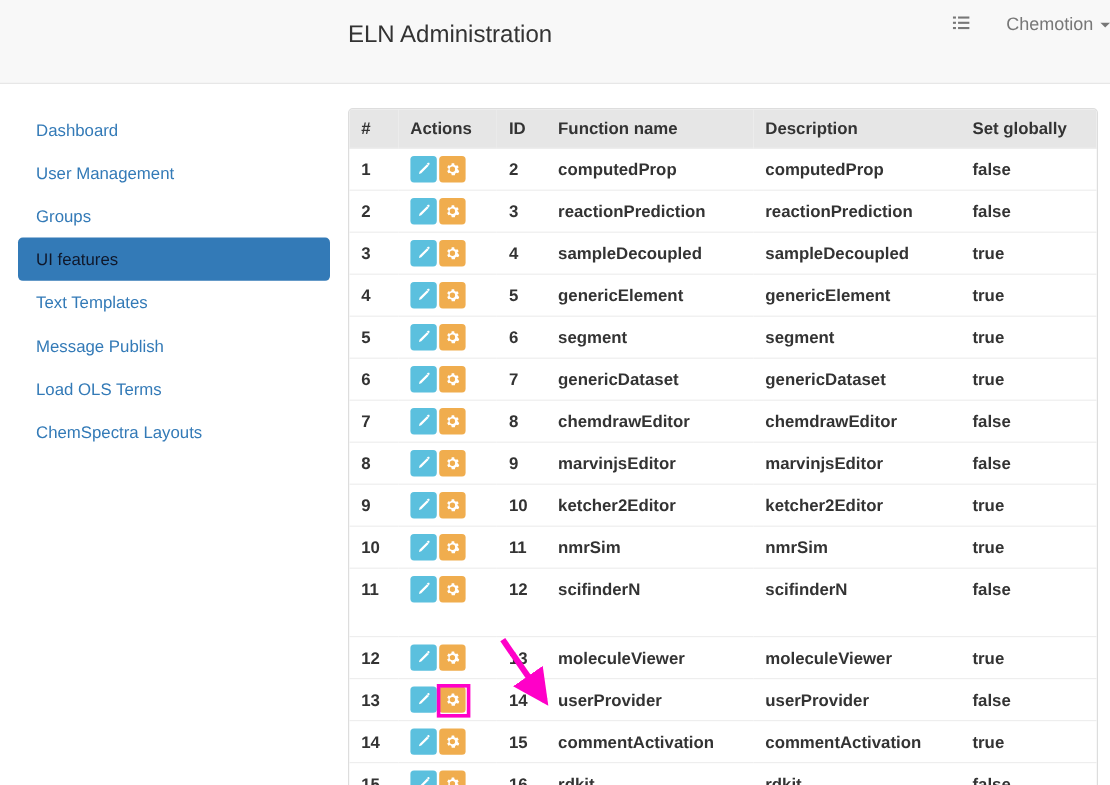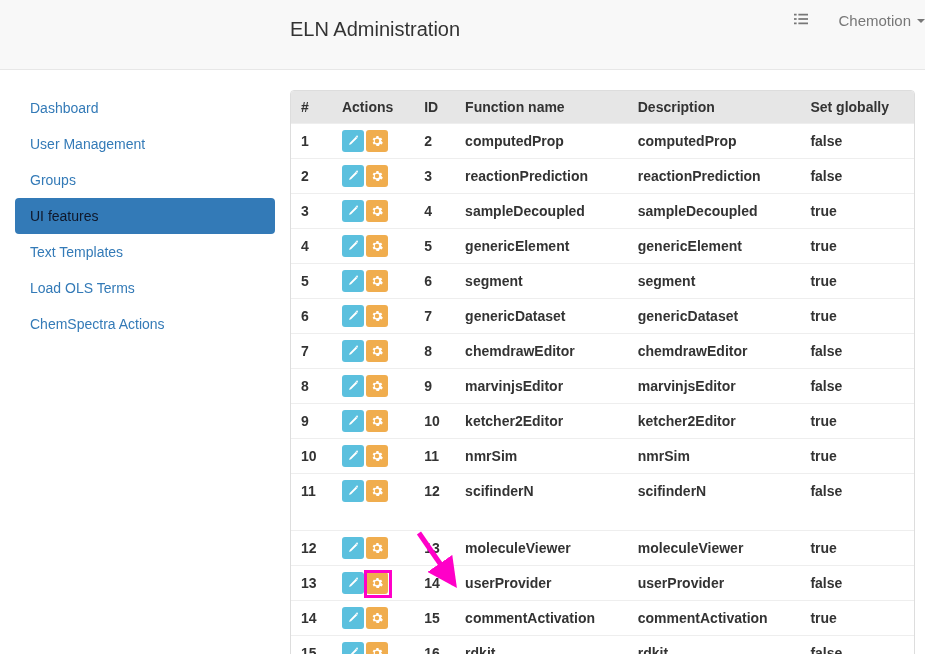--- a/index.html
+++ b/index.html
@@ -162,22 +162,23 @@
   <h1 class="page-title">ELN Administration</h1>
 </div>
 
 <div class="layout">
   <div class="sidebar" id="sidebar">
       <div class="sidebar-item">Dashboard</div>
       <div class="sidebar-item">User Management</div>
       <div class="sidebar-item">Groups</div>
       <div class="sidebar-item active">UI features</div>
       <div class="sidebar-item">Text Templates</div>
+      <div class="sidebar-item">Message Publish</div>
       <div class="sidebar-item">Load OLS Terms</div>
-      <div class="sidebar-item">ChemSpectra Actions</div>
+      <div class="sidebar-item">ChemSpectra Layouts</div>
     </div>
 
   <div class="main">
     <div class="panel" style="position:relative;">
       <table>
         <thead>
           <tr>
             <th>#</th>
             <th>Actions</th>
             <th>ID</th>

